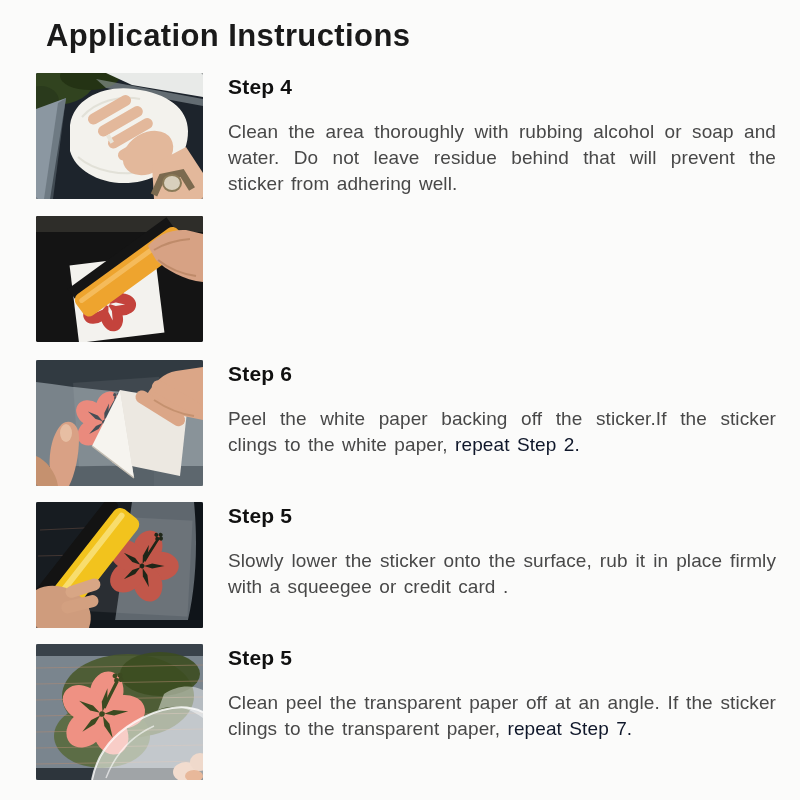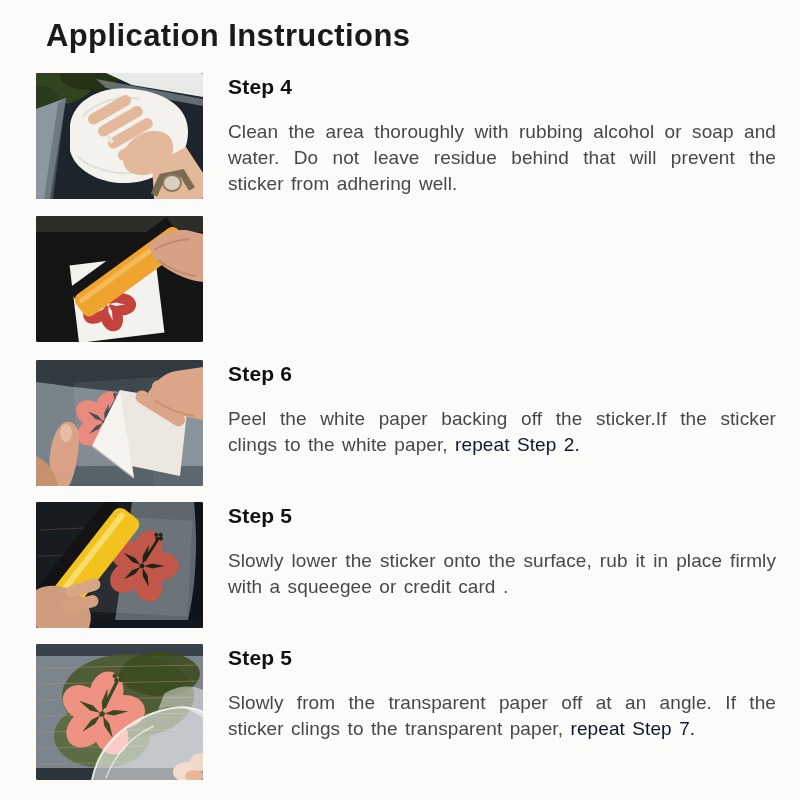--- a/index.html
+++ b/index.html
@@ -187,17 +187,17 @@
         <ellipse cx="164" cy="118" rx="10" ry="9" fill="#dcab8c"></ellipse>
         <path d="M56,136 C62,106 82,86 106,74 C130,62 150,60 167,68 L167,136 Z" fill="#ffffff" opacity="0.55"></path>
         <path d="M128,50 C140,42 154,40 167,46 L167,74 C150,62 136,60 122,66 Z" fill="#ffffff" opacity="0.45"></path>
         <path d="M56,136 C62,106 82,86 106,74 C130,62 150,60 167,68" stroke="#ffffff" stroke-width="2" fill="none" opacity="0.8"></path>
         <path d="M70,134 C80,108 96,92 118,82" stroke="#ffffff" stroke-width="1.5" fill="none" opacity="0.6"></path>
         <ellipse cx="158" cy="132" rx="9" ry="6" fill="#e8b89a"></ellipse>
       </svg>
     </figure>
     <div class="step-text">
       <h2 class="step-heading">Step 5</h2>
-      <p class="step-body"><span>Slowly from the transparent paper off at an angle. If the sticker clings to the transparent paper, </span><span class="red">repeat Step 7.</span></p>
+      <p class="step-body"><span>Clean peel the transparent paper off at an angle. If the sticker clings to the transparent paper, </span><span class="red">repeat Step 7.</span></p>
     </div>
   </div>
 
 </div>
 
 </body></html>

